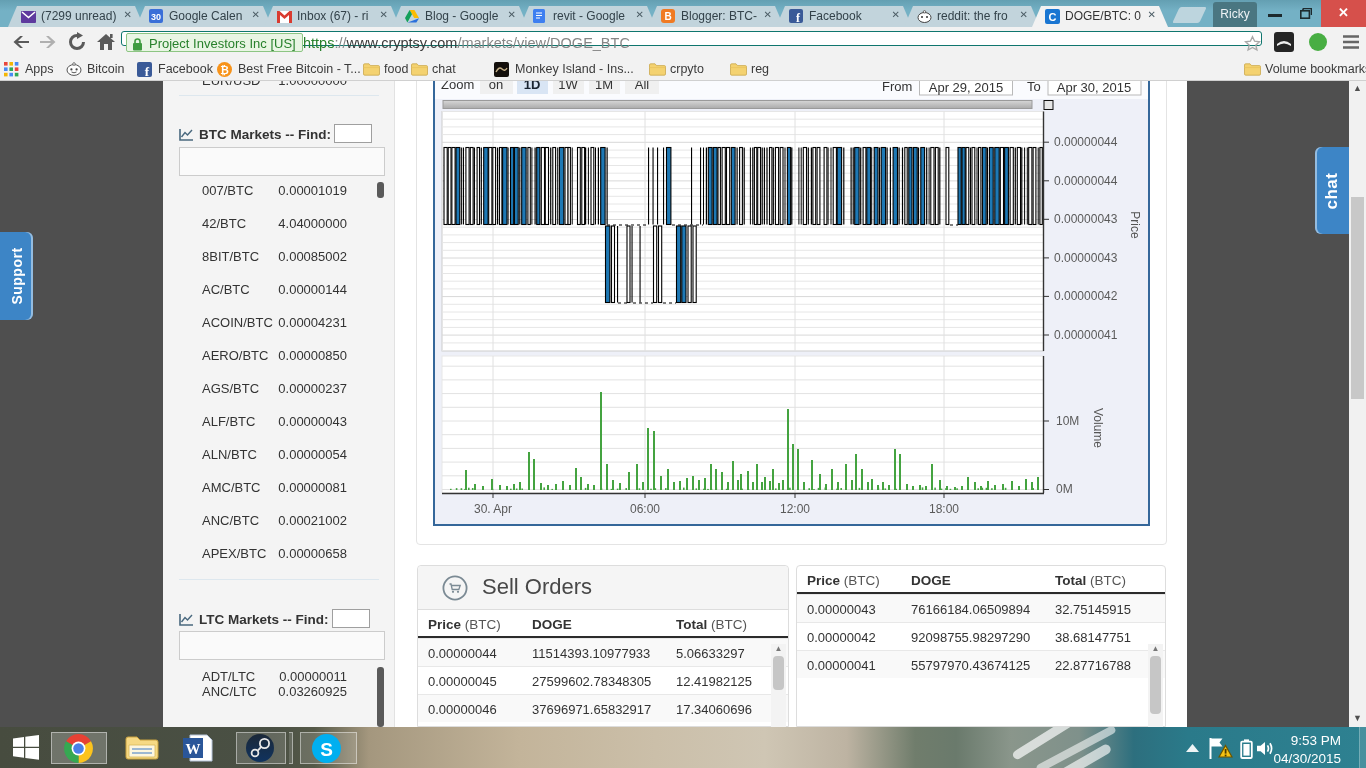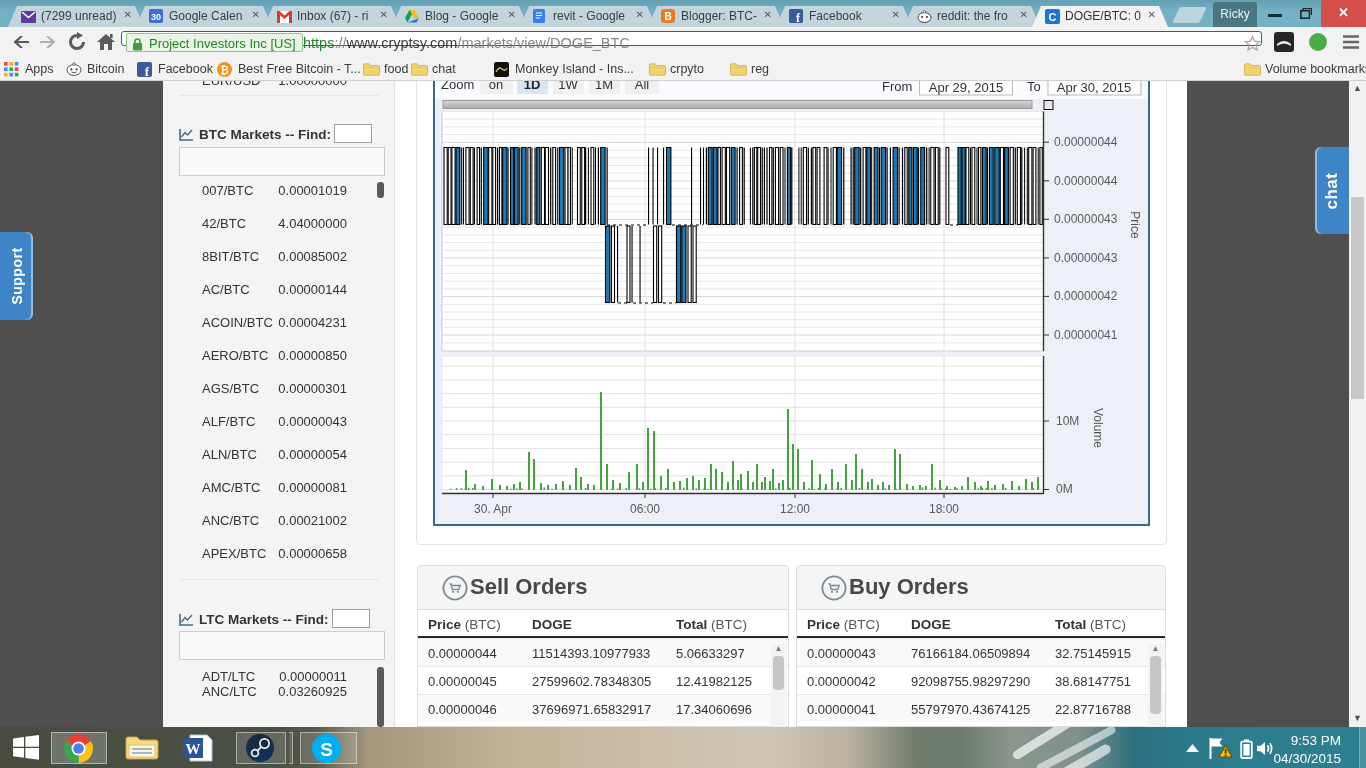--- a/index.html
+++ b/index.html
@@ -57,21 +57,21 @@
 .sfind { display:inline-block; width:38px; height:19px; border:1px solid #9f9f9f; background:#fff; vertical-align:-4px; margin-left:3px; }
 .sbox { position:absolute; left:16px; width:206px; height:29px; background:#fafafa; border:1px solid #ccc; }
 .sdivider { position:absolute; left:16px; width:200px; border-top:1px solid #dde7ee; }
 .sthumb { position:absolute; left:214px; width:7px; background:#5a5a5a; border-radius:3px; }
 
 
 .panel { position:absolute; top:484px; height:162px; border:1px solid #ddd; border-radius:4px 4px 0 0;
   background:#fff; }
 .phead { position:relative; height:44px; background:#f5f5f5; border-bottom:1px solid #ddd; border-radius:4px 4px 0 0; }
 .cartico { position:absolute; left:24px; top:9px; }
-.ptitle { position:absolute; left:52px; top:8px; font-size:22px; color:#484848;font-weight:bold; }
+.ptitle { position:absolute; left:64px; top:8px; font-size:22px; color:#484848; }
 .thead { position:relative; height:28px; border-bottom:2px solid #2b2b2b; font-size:13.5px; color:#333; }
 .thead > span { position:absolute; top:7px; }
 .thead .thin { font-weight:normal; color:#555; }
 .trow { position:relative; height:28px; border-top:1px solid #e8e8e8; font-size:13px; color:#333; }
 .trow span { position:absolute; top:7px; }
 .tscroll { position:absolute; right:2px; top:78px; width:15px; height:84px; background:#f3f3f3; }
 .tsarrow { font-size:8px; color:#777; text-align:center; height:12px; }
 .tsthumb { margin:0 2px; background:#c6c6c6; border-radius:4px; }
 
 
@@ -344,21 +344,21 @@
 <div class="mrow" style="top:234px">
             <span class="mn">ACOIN/BTC</span>
             <span class="mv">0.00004231</span>
           </div>
 <div class="mrow" style="top:267px">
             <span class="mn">AERO/BTC</span>
             <span class="mv">0.00000850</span>
           </div>
 <div class="mrow" style="top:300px">
             <span class="mn">AGS/BTC</span>
-            <span class="mv">0.00000301</span>
+            <span class="mv">0.00000237</span>
           </div>
 <div class="mrow" style="top:333px">
             <span class="mn">ALF/BTC</span>
             <span class="mv">0.00000043</span>
           </div>
 <div class="mrow" style="top:366px">
             <span class="mn">ALN/BTC</span>
             <span class="mv">0.00000054</span>
           </div>
 <div class="mrow" style="top:399px">
@@ -420,29 +420,20 @@
             <span style="left:10px">0.00000046</span>
             <span style="left:114px">37696971.65832917</span>
             <span style="left:258px">17.34060696</span>
           </div>
 <div class="tscroll">
             <div class="tsarrow">▲</div>
             <div class="tsthumb" style="height:34px"></div>
           </div>
 </div>
       <div class="panel" style="left:633px;width:370px">
-<div class="phead">
-<svg class="cartico" width="26" height="26" viewBox="0 0 26 26">
-              <circle cx="13" cy="13" r="11.6" fill="none" stroke="#7b8a94" stroke-width="1.8"></circle>
-<path d="M7.5 9 H9 L10.2 14.5 H16.8 L18.2 10.5 H9.6" stroke="#7b8a94" stroke-width="1.3" fill="none"></path>
-<circle cx="11" cy="16.8" r="1.1" fill="#7b8a94"></circle>
-              <circle cx="16" cy="16.8" r="1.1" fill="#7b8a94"></circle>
-            </svg>
-<span class="ptitle">Buy Orders</span>
-</div>
 <div class="thead">
 <span style="left:10px"><b>Price</b> <span class="thin">(BTC)</span></span>
 <span style="left:114px"><b>DOGE</b></span>
 <span style="left:258px"><b>Total</b> <span class="thin">(BTC)</span></span>
 </div>
 <div class="trow" style="background:#f9f9f9">
             <span style="left:10px">0.00000043</span>
             <span style="left:114px">76166184.06509894</span>
             <span style="left:258px">32.75145915</span>
           </div>

